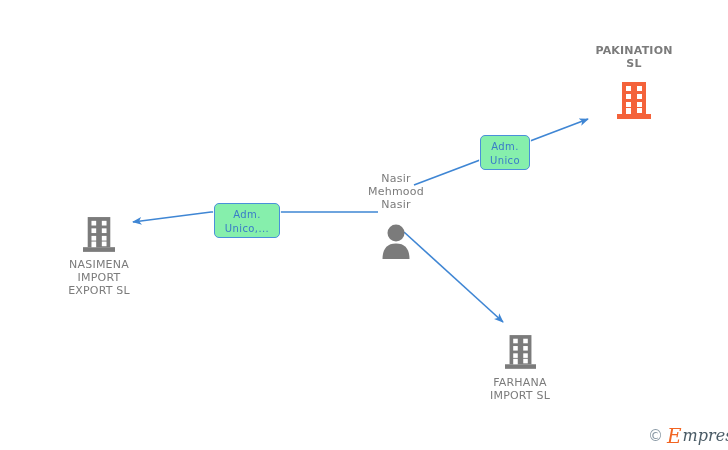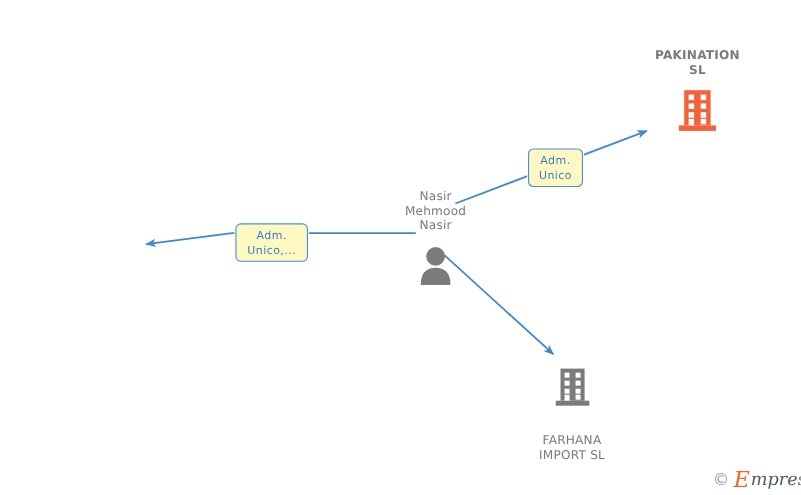--- a/index.html
+++ b/index.html
@@ -46,21 +46,21 @@
     justify-content: center;
     align-items: flex-end;
   }
 
   
   .chip {
     position: absolute;
     box-sizing: border-box;
     border: 1px solid #4a90d9;
     border-radius: 5px;
-    background: #fef9c3;
+    background: #86efac;
     color: #3a7bc8;
     font-size: 10px;
     line-height: 14px;
     text-align: center;
     padding: 4px 6px 4px 6px;
     white-space: pre-line;
     letter-spacing: 0.4px;
     box-shadow: 0 0 0 1px rgba(255,255,255,0.9);
   }
 
@@ -134,37 +134,56 @@
 Mehmood
 Nasir</div>
     <div class="icon-wrap" style="margin-top:12px; height:36px;">
       <svg width="30" height="35" viewBox="0 0 30 35" xmlns="http://www.w3.org/2000/svg">
         <circle cx="15" cy="9" r="8.5" fill="#7b7b7b"></circle>
         <path d="M 15 19.5 C 5.5 19.5 1.5 25.5 1.5 35 L 28.5 35 C 28.5 25.5 24.5 19.5 15 19.5 Z" fill="#7b7b7b"></path>
       </svg>
     </div>
   </div>
 
+  <div class="node" style="left:39px; top:214px; width:120px;">
+    <div class="icon-wrap" style="height:38px;">
+      <svg width="32" height="36" viewBox="0 0 34 38" xmlns="http://www.w3.org/2000/svg">
+        <rect x="5" y="1" width="24" height="32" fill="#7b7b7b"></rect>
+        <rect x="0" y="33" width="34" height="5" fill="#7b7b7b"></rect>
+        <rect x="9" y="5" width="5" height="5" fill="#ffffff"></rect>
+        <rect x="20" y="5" width="5" height="5" fill="#ffffff"></rect>
+        <rect x="9" y="13" width="5" height="5" fill="#ffffff"></rect>
+        <rect x="20" y="13" width="5" height="5" fill="#ffffff"></rect>
+        <rect x="9" y="21" width="5" height="5" fill="#ffffff"></rect>
+        <rect x="20" y="21" width="5" height="5" fill="#ffffff"></rect>
+        <rect x="9" y="27" width="5" height="6" fill="#ffffff"></rect>
+        <rect x="20" y="27" width="5" height="5" fill="#ffffff"></rect>
+      </svg>
+    </div>
+    <div class="node-label" style="margin-top:6px;">NASIMENA
+IMPORT
+EXPORT SL</div>
+  </div>
 
   <div class="node" style="left:460px; top:333px; width:120px;">
     <div class="icon-wrap" style="height:36px;">
       <svg width="31" height="35" viewBox="0 0 34 38" xmlns="http://www.w3.org/2000/svg">
         <rect x="5" y="1" width="24" height="32" fill="#7b7b7b"></rect>
         <rect x="0" y="33" width="34" height="5" fill="#7b7b7b"></rect>
         <rect x="9" y="5" width="5" height="5" fill="#ffffff"></rect>
         <rect x="20" y="5" width="5" height="5" fill="#ffffff"></rect>
         <rect x="9" y="13" width="5" height="5" fill="#ffffff"></rect>
         <rect x="20" y="13" width="5" height="5" fill="#ffffff"></rect>
         <rect x="9" y="21" width="5" height="5" fill="#ffffff"></rect>
         <rect x="20" y="21" width="5" height="5" fill="#ffffff"></rect>
         <rect x="9" y="27" width="5" height="6" fill="#ffffff"></rect>
         <rect x="20" y="27" width="5" height="5" fill="#ffffff"></rect>
       </svg>
     </div>
-    <div class="node-label" style="margin-top:25px;">FARHANA
+    <div class="node-label" style="margin-top:7px;">FARHANA
 IMPORT SL</div>
   </div>
 
   <div class="chip" style="left:480px; top:135px; width:50px; height:35px;">Adm.
 Unico</div>
 
   <div class="chip" style="left:214px; top:203px; width:66px; height:35px;">Adm.
 Unico,...</div>
 
 

